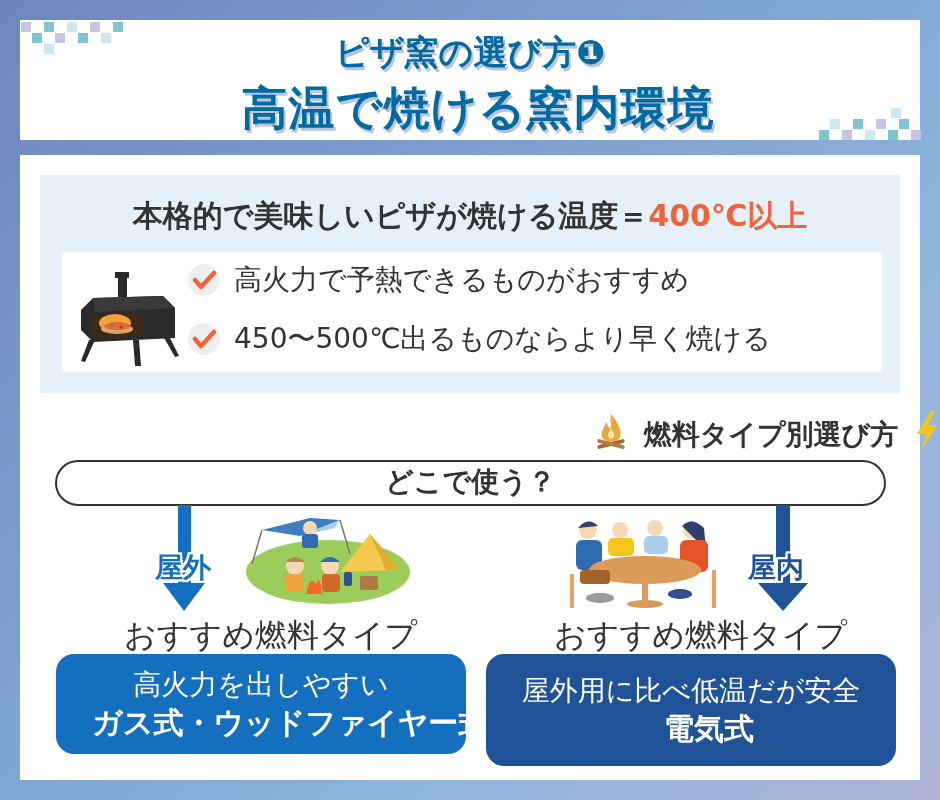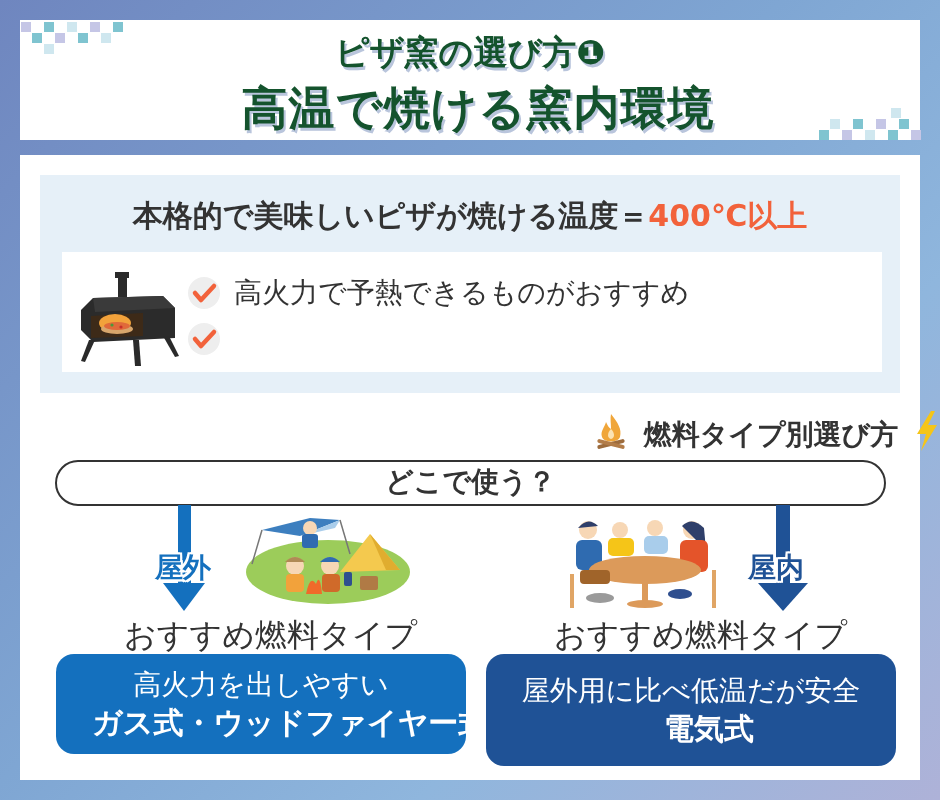--- a/index.html
+++ b/index.html
@@ -12,21 +12,21 @@
   }
   .abs { position: absolute; }
 
   
   .header {
     left: 20px; top: 20px; width: 900px; height: 120px;
     background: #fff;
   }
   .title-line1, .title-line2 {
     position: absolute; left: 0; width: 100%; text-align: center;
-    font-weight: bold; color: #14532d;
+    font-weight: bold; color: #0369a1;
     text-shadow: 2px 3px 0 #b9c5dc;
     white-space: nowrap;
   }
   .title-line1 { top: 10px; font-size: 34px; }
   .title-line2 { top: 58px; font-size: 46px; letter-spacing: 1px; padding-left: 16px; }
   .sq { position: absolute; width: 10px; height: 10px; }
 
   
   .panel {
     left: 20px; top: 155px; width: 900px; height: 625px;
@@ -136,34 +136,35 @@
     <ellipse cx="42" cy="61" rx="16" ry="5" fill="#d7a66c"></ellipse>
     <ellipse cx="42" cy="58" rx="13" ry="4" fill="#e06a3a"></ellipse>
     <circle cx="37" cy="57" r="1.6" fill="#4a9a3a"></circle>
     <circle cx="46" cy="59" r="1.6" fill="#c7302a"></circle>
     <polygon points="14,72 20,72 10,94 6,93" fill="#2a2a2a"></polygon>
     <polygon points="58,72 64,72 66,98 60,98" fill="#2a2a2a"></polygon>
     <polygon points="88,68 94,68 104,88 100,89" fill="#2a2a2a"></polygon>
   </svg>
 </div>
 
-<div class="abs check-item" style="top:273px;text-align:center;">
+<div class="abs check-item" style="top:260px;text-align:center;">
   <span class="check-circle">
     <svg width="28" height="28" viewBox="0 0 28 28">
         <polyline points="5,14 11,21 24,7" fill="none" stroke="#f2623b" stroke-width="4.5" stroke-linecap="round" stroke-linejoin="round"></polyline>
       </svg>
   </span>
   <span>高火力で予熱できるものがおすすめ</span>
 </div>
 <div class="abs check-item" style="top:319px;">
   <span class="check-circle">
     <svg width="28" height="28" viewBox="0 0 28 28">
         <polyline points="5,14 11,21 24,7" fill="none" stroke="#f2623b" stroke-width="4.5" stroke-linecap="round" stroke-linejoin="round"></polyline>
       </svg>
   </span>
+  <span>450〜500℃出るものならより早く焼ける</span>
 </div>
 
 <div class="abs fuel-title">
   <span class="ic">
     <svg width="34" height="40" viewBox="0 0 34 40">
       <path d="M17 3 C 24 12, 28 18, 26 26 C 24 32, 10 32, 8 26 C 6 20, 11 16, 12 11 C 14 15, 15 17, 17 18 C 17 12, 16 8, 17 3 Z" fill="#f0a63a"></path>
       <path d="M17 18 C 21 22, 21 27, 17 28 C 13 27, 13 22, 17 18 Z" fill="#fbe3b5"></path>
       <rect x="3" y="31" width="28" height="4" rx="2" fill="#9c6b3c" transform="rotate(-14 17 33)"></rect>
       <rect x="3" y="31" width="28" height="4" rx="2" fill="#b27c48" transform="rotate(14 17 33)"></rect>
     </svg>

